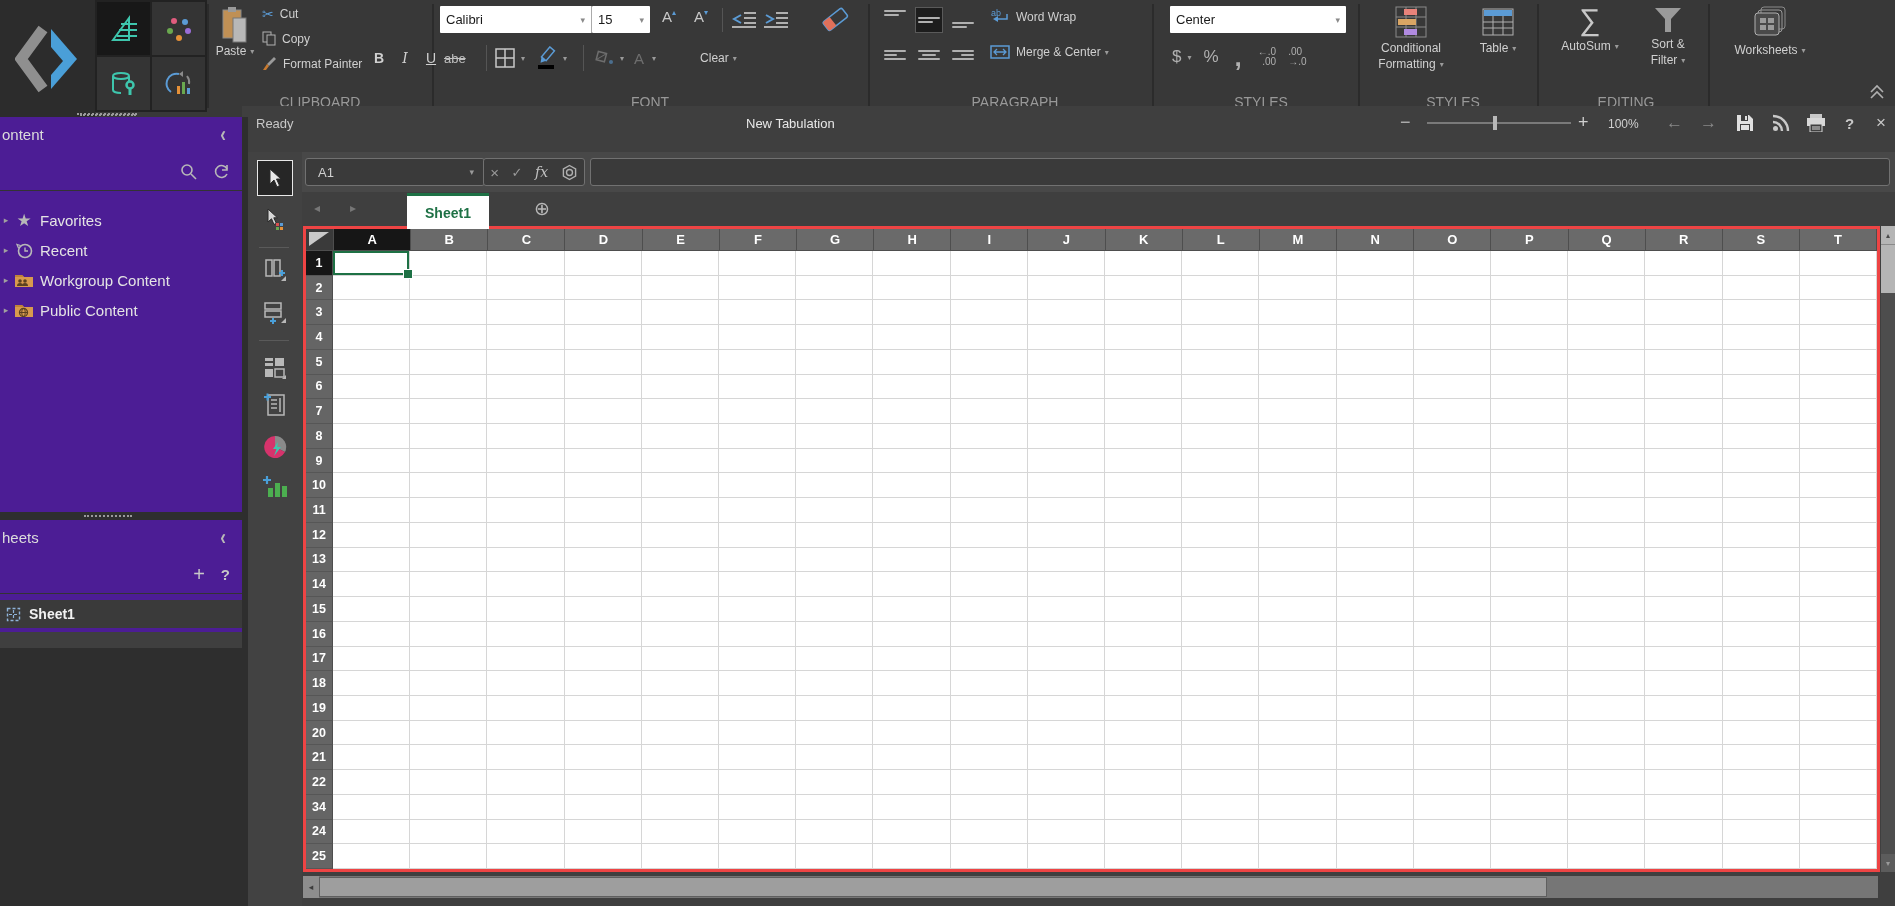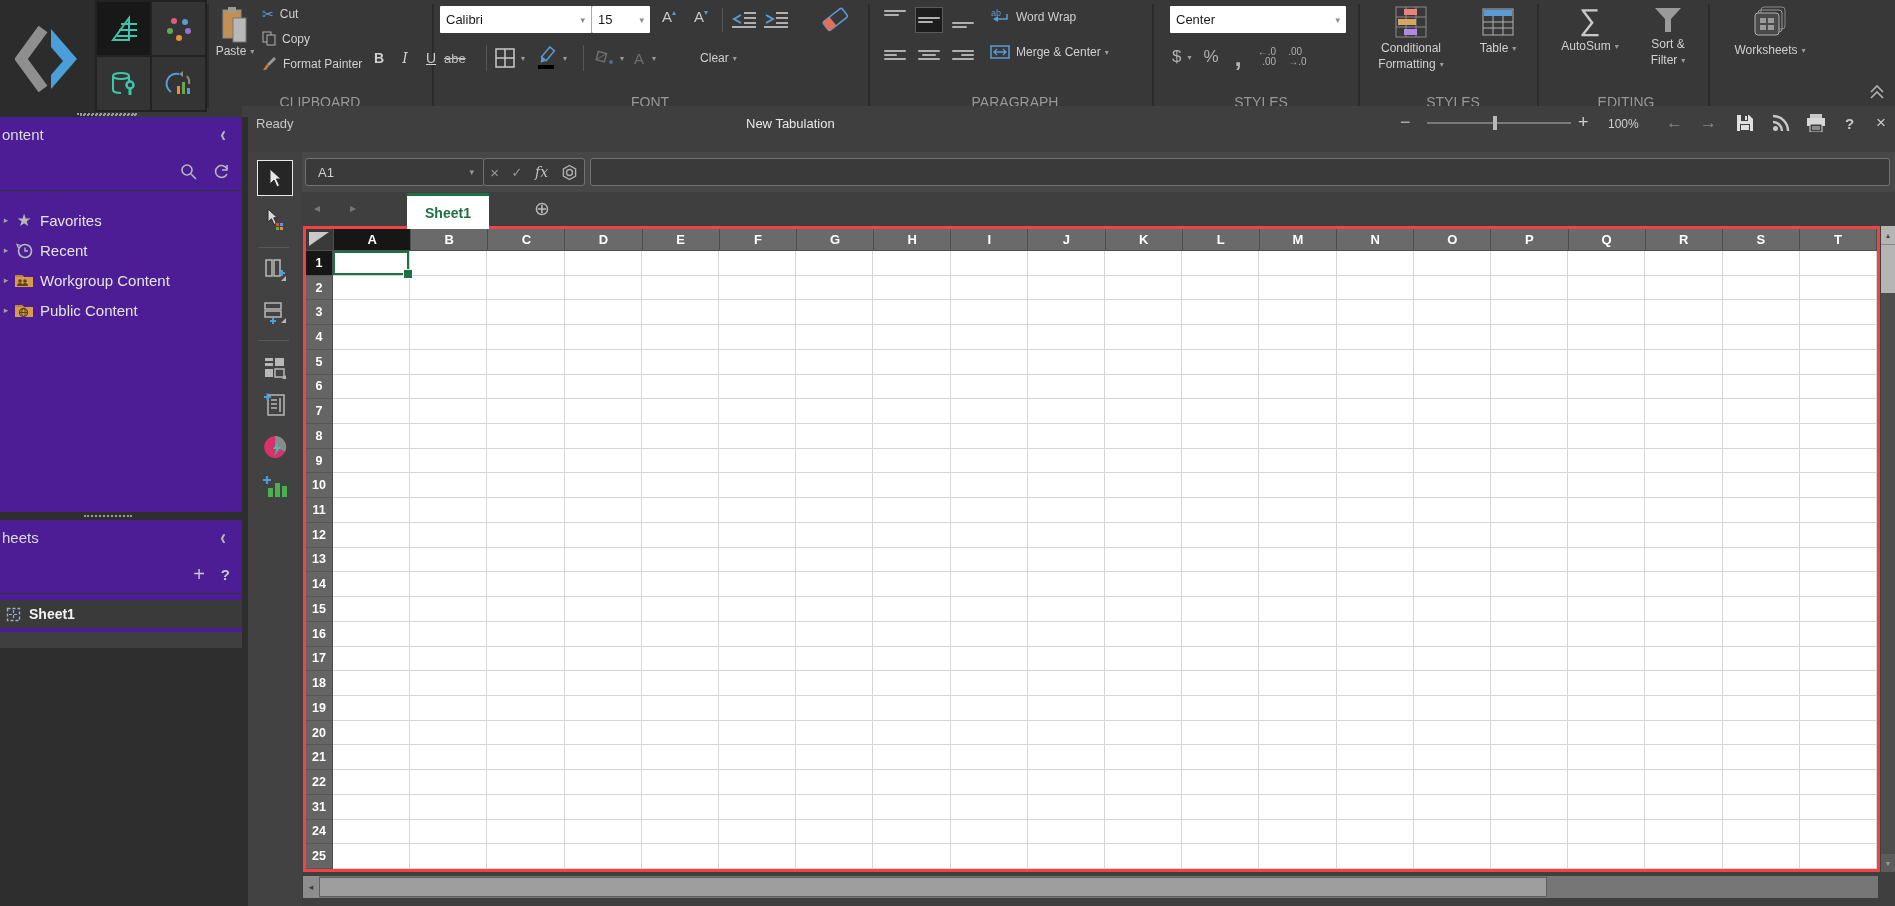--- a/index.html
+++ b/index.html
@@ -958,21 +958,21 @@
         <div class="cell"></div>
         <div class="cell"></div>
         <div class="cell"></div>
         <div class="cell"></div>
         <div class="cell"></div>
         <div class="cell"></div>
         <div class="cell"></div>
         <div class="cell"></div>
       </div>
       <div class="grow">
-        <div class="rh">31</div>
+        <div class="rh">34</div>
         <div class="cell"></div>
         <div class="cell"></div>
         <div class="cell"></div>
         <div class="cell"></div>
         <div class="cell"></div>
         <div class="cell"></div>
         <div class="cell"></div>
         <div class="cell"></div>
         <div class="cell"></div>
         <div class="cell"></div>

